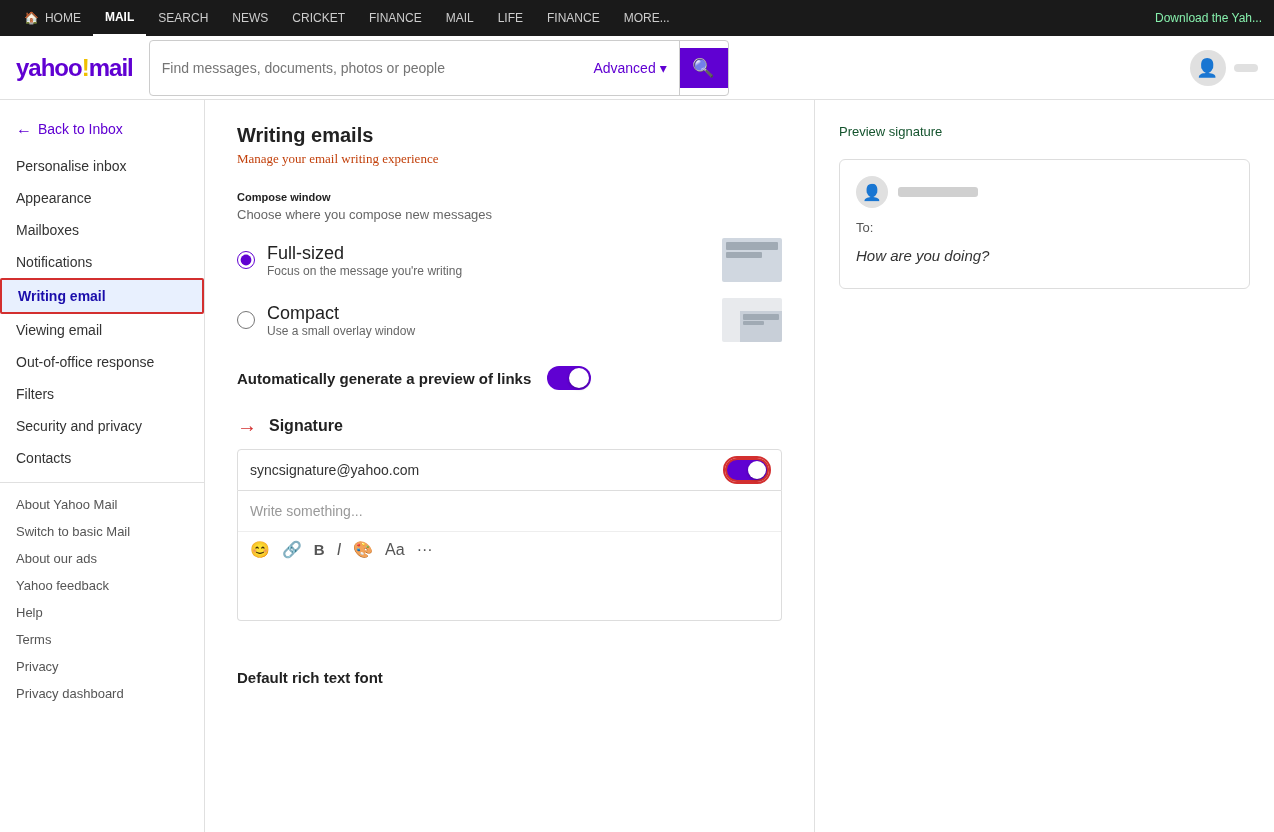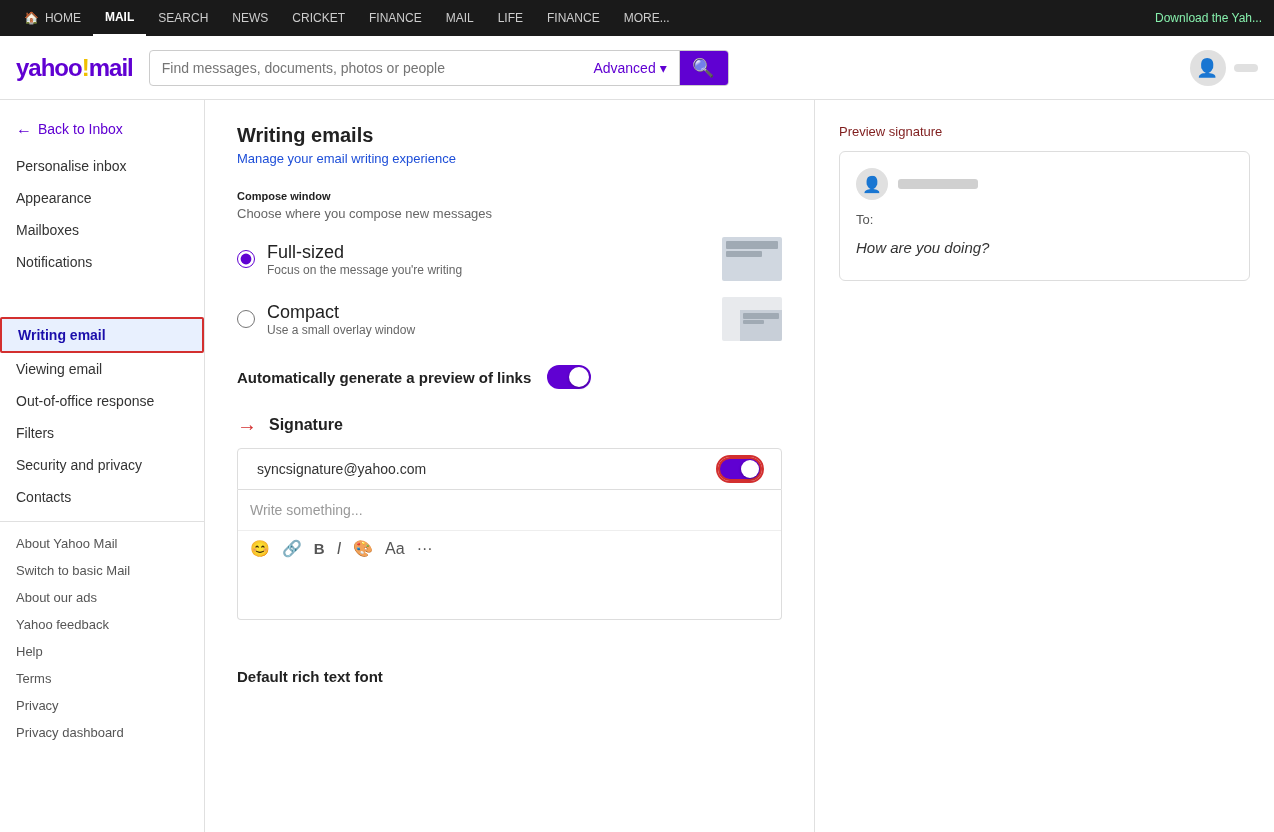--- a/index.html
+++ b/index.html
@@ -46,21 +46,21 @@
     }
     .logo span { color: #f0c000; }
     .search-bar {
       flex: 1;
       max-width: 580px;
       display: flex;
       align-items: center;
       border: 1px solid #ccc;
       border-radius: 4px;
       overflow: hidden;
-      height: 36px;
+      height: 56px;
     }
     .search-input {
       flex: 1;
       border: none;
       outline: none;
       padding: 0 12px;
       font-size: 14px;
       color: #999;
       background: #fff;
     }
@@ -145,21 +145,20 @@
       color: #333;
       cursor: pointer;
       display: block;
     }
     .sidebar-item.active {
       background: #e8f0fe;
       color: #1a0dab;
       font-weight: 600;
       border: 2px solid #d32f2f;
       border-radius: 2px;
-      margin-top: 39px;
     }
     .sidebar-divider {
       border: none;
       border-top: 1px solid #e0e0e0;
       margin: 8px 0;
     }
     .sidebar-secondary {
       padding: 6px 16px;
       font-size: 13px;
       color: #555;
@@ -182,22 +181,23 @@
       max-width: 620px;
     }
     .settings-title {
       font-size: 20px;
       font-weight: 600;
       color: #222;
       margin-bottom: 4px;
     }
     .settings-subtitle {
       font-size: 13px;
-      color: #1d4ed8;
+      color: #c2410c;
       margin-bottom: 24px;
+      font-family: Liberation Serif, serif;
     }
 
     .section-title {
       font-size: 11px;
       font-weight: 700;
       color: #222;
       margin-bottom: 4px;
     }
     .section-subtitle {
       font-size: 13px;
@@ -299,21 +299,21 @@
     }
     .red-arrow {
       color: #d32f2f;
       font-size: 20px;
       margin-right: 4px;
     }
     .signature-email-row {
       display: flex;
       align-items: center;
       justify-content: space-between;
-      padding: 8px 19px;
+      padding: 8px 12px;
       border: 1px solid #ddd;
       border-radius: 4px 4px 0 0;
       background: #fff;
     }
     .signature-email {
       font-size: 14px;
       color: #333;
     }
     .toggle-highlighted {
       width: 44px;
@@ -362,22 +362,22 @@
 
     
     .preview-panel {
       width: 460px;
       padding: 24px 24px;
       border-left: 1px solid #e0e0e0;
       flex-shrink: 0;
     }
     .preview-title {
       font-size: 13px;
-      color: #7f1d1d;
-      margin-bottom: 12px;
+      color: #14532d;
+      margin-bottom: 20px;
     }
     .preview-card {
       border: 1px solid #ddd;
       border-radius: 6px;
       padding: 16px;
       background: #fff;
       min-height: 130px;
     }
     .preview-header {
       display: flex;

